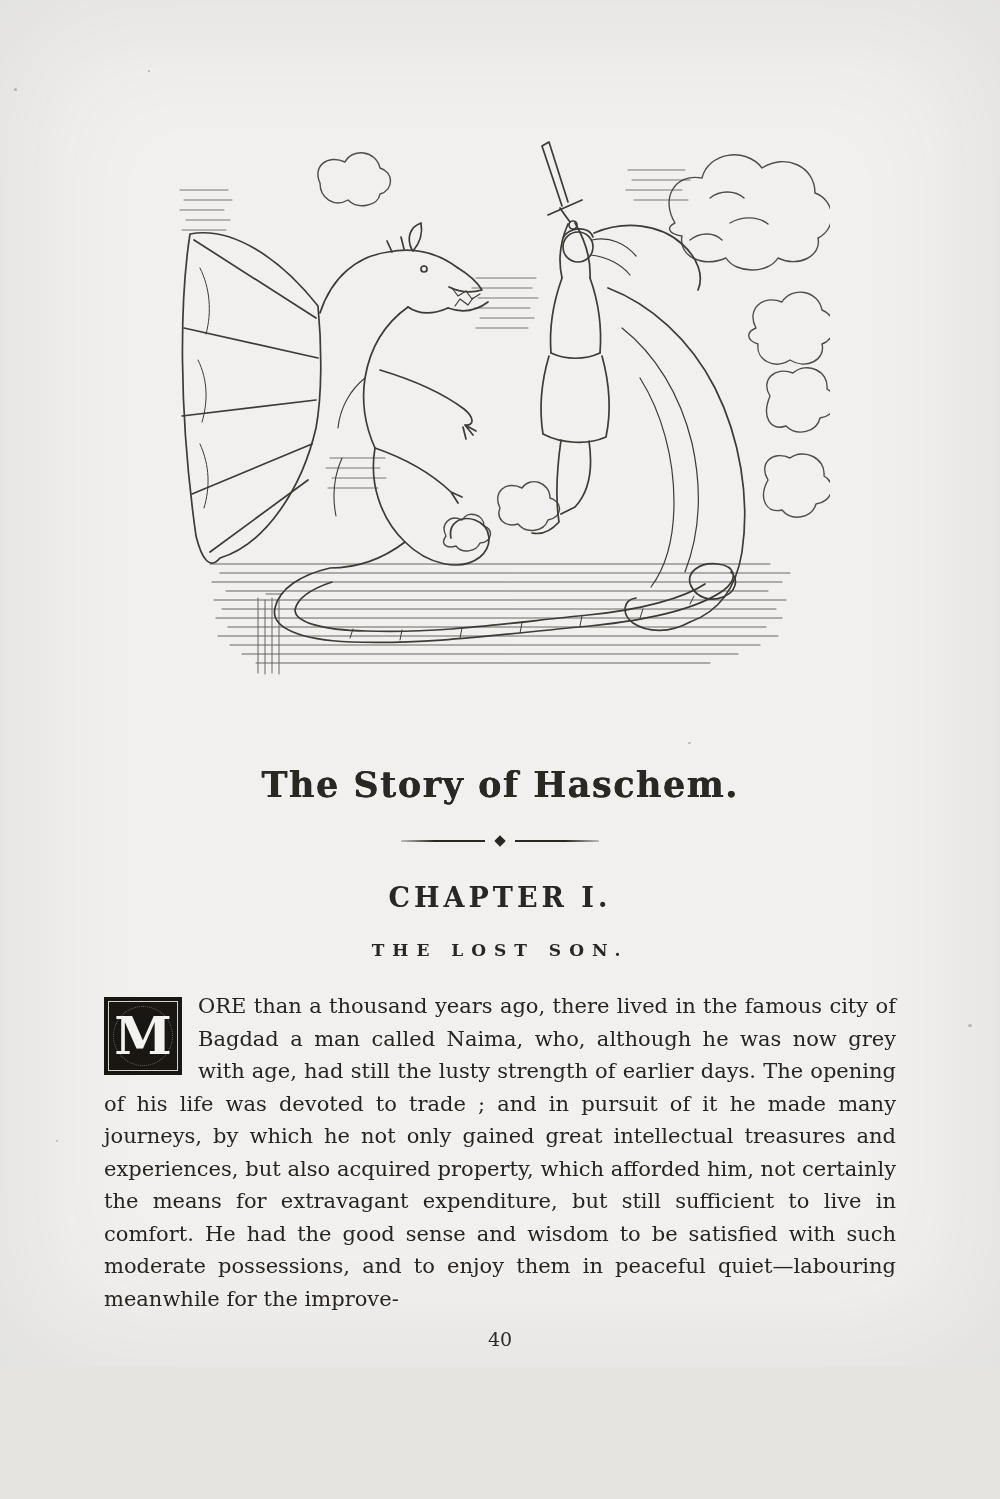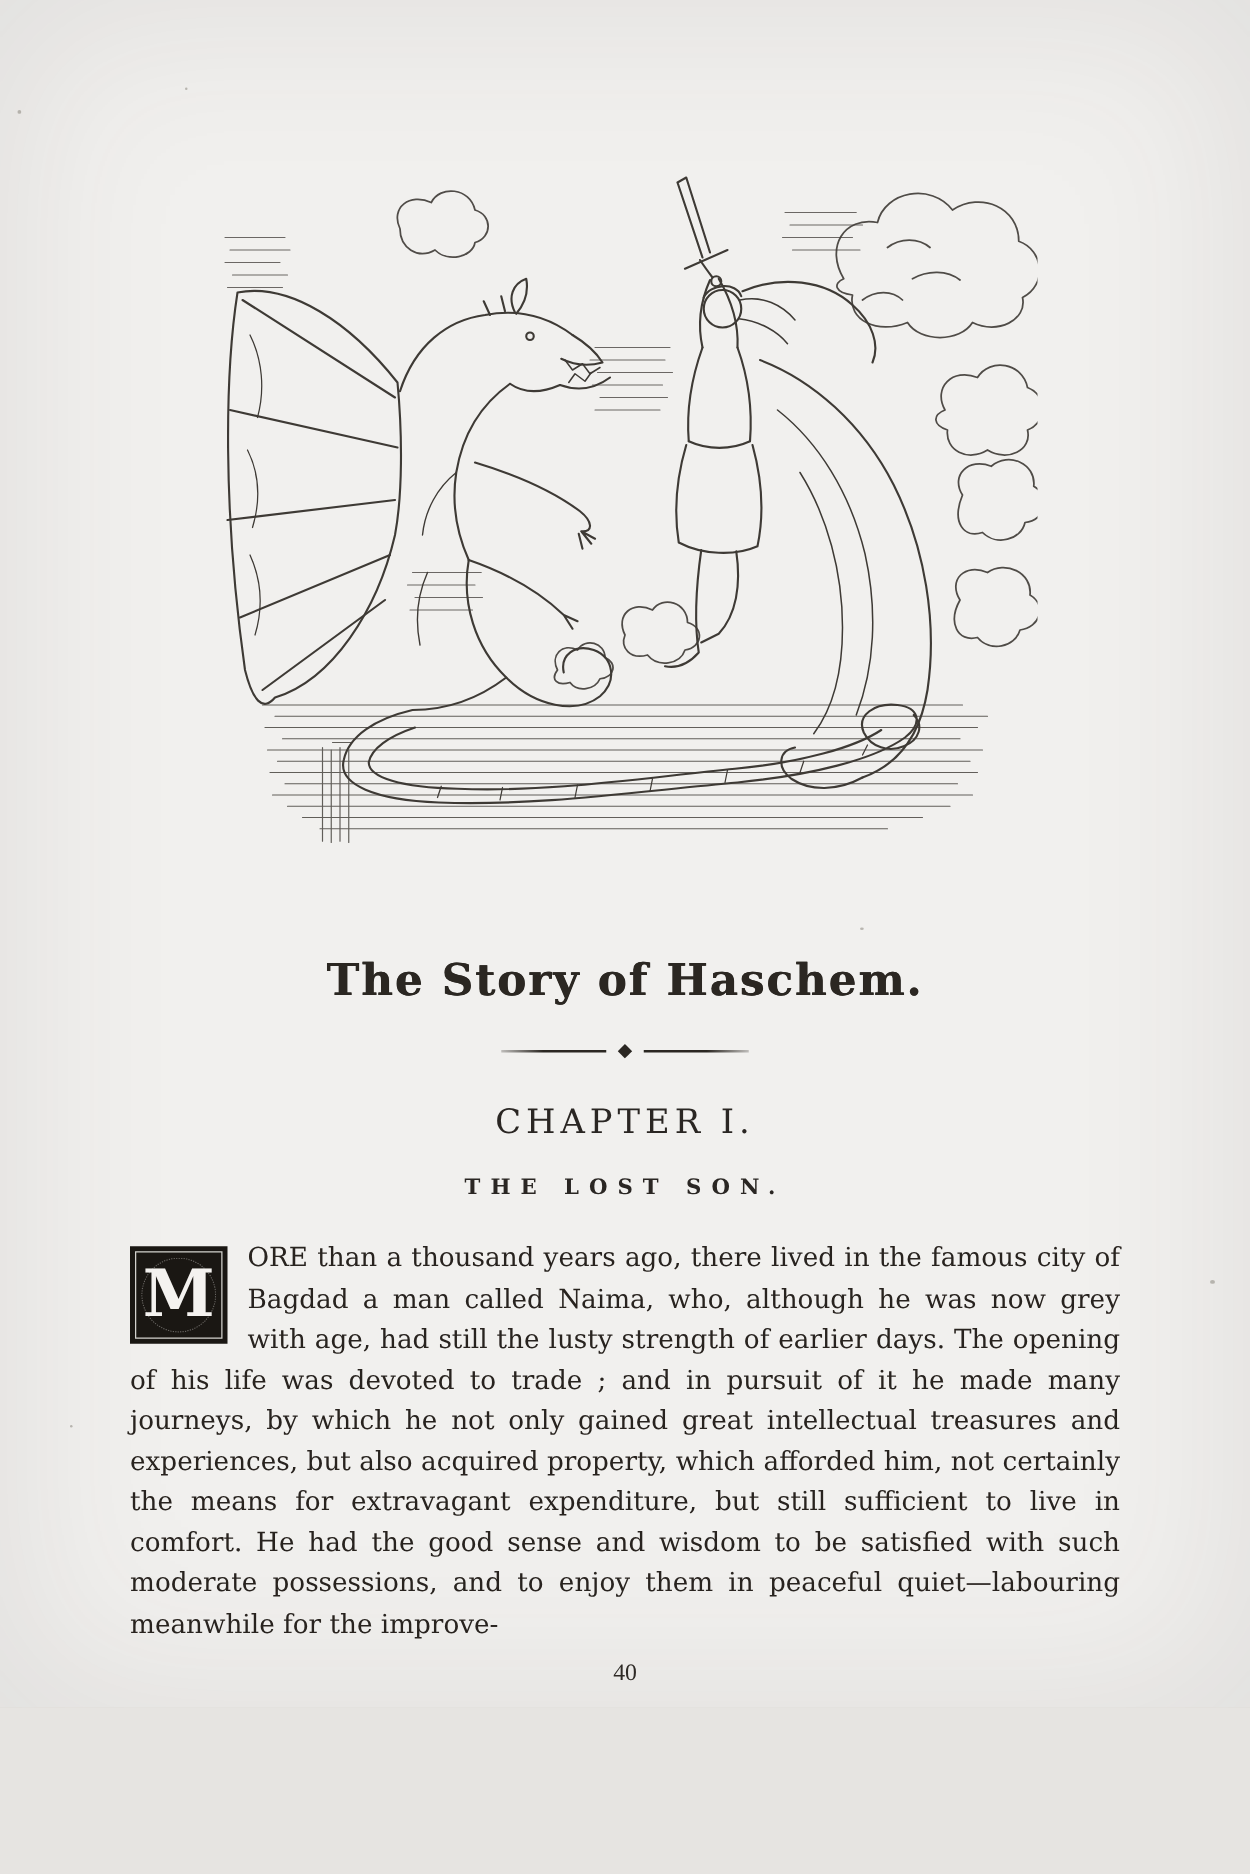--- a/index.html
+++ b/index.html
@@ -37,21 +37,21 @@
     gap: 9px;
   }
   .divider .rule { width: 84px; height: 2px; background: #2b2722; }
   .divider .rule.left  { background: linear-gradient(to left,  #2b2722 60%, rgba(43,39,34,0.25)); }
   .divider .rule.right { background: linear-gradient(to right, #2b2722 60%, rgba(43,39,34,0.25)); }
   .divider .diamond { font-size: 15px; line-height: 1; color: #2b2722; }
   .chapter {
     margin: 34px 0 0;
     text-align: center;
     font-size: 27px;
-    font-weight: 400;
+    font-weight: 700;
     letter-spacing: 4px;
   }
   .subheading {
     margin: 27px 5px 0;
     text-align: center;
     font-size: 17px;
     font-weight: 700;
     letter-spacing: 8px;
   }
   .body-text {
@@ -98,21 +98,20 @@
     color: #f4f2ef;
   }
   .page-number {
     position: absolute;
     top: 1328px;
     left: 0;
     width: 100%;
     text-align: center;
     font-size: 19px;
     color: #2e2a26;
-    font-family: Liberation Serif, serif;
   }
   .speck { position: absolute; border-radius: 50%; background: #8b867e; opacity: 0.55; }
 </style>
 </head>
 <body>
 
 <div class="page">
 
   <div class="speck" style="left:14px; top:88px; width:3px; height:3px;"></div>
   <div class="speck" style="left:148px; top:70px; width:2px; height:2px;"></div>

